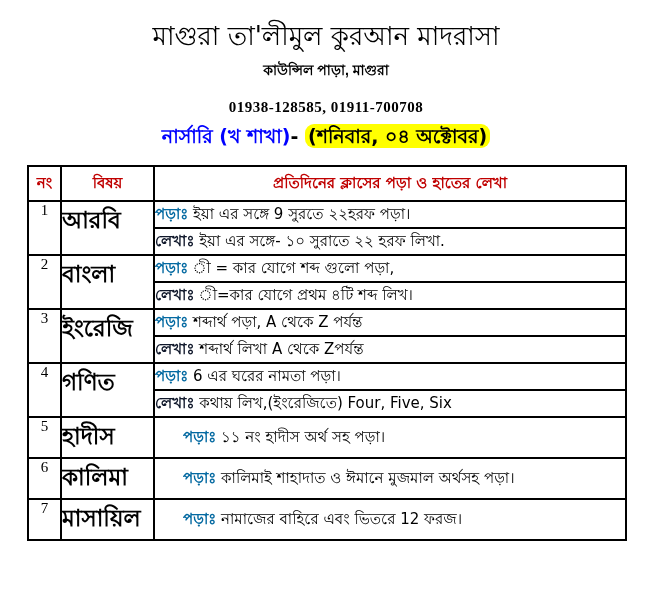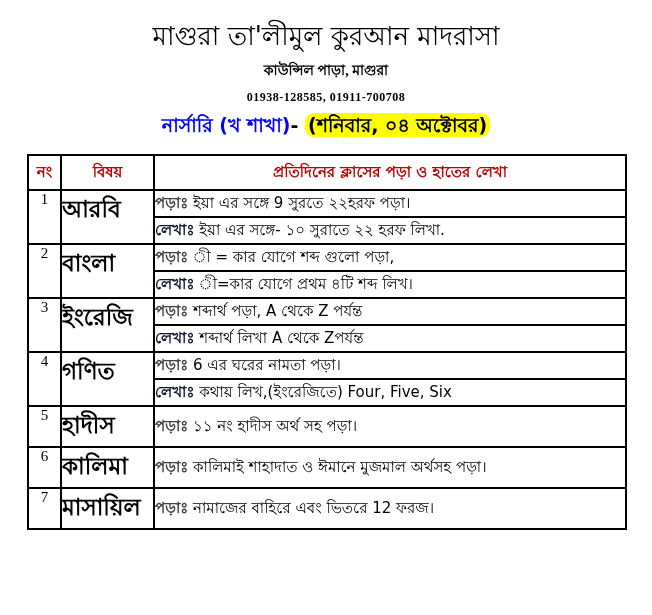--- a/index.html
+++ b/index.html
@@ -23,25 +23,25 @@
   .title {
     font-size: 26px;
     font-weight: normal;
     line-height: 32px;
     font-family: "DejaVu Sans", sans-serif;
   }
   .subtitle {
     margin-top: 7px;
     font-size: 14px;
     font-weight: bold;
-    font-family: Liberation Serif, serif;
+    font-family: Liberation Sans, sans-serif;
   }
   .phone {
-    margin-top: 7px;
-    font-size: 12px;
+    margin-top: 16px;
+    font-size: 15px;
     font-weight: bold;
     letter-spacing: 0.5px;
     font-family: "Liberation Serif", serif;
   }
   .classline {
     margin-top: 6px;
     font-size: 19px;
     font-weight: bold;
     font-family: "DejaVu Sans", sans-serif;
   }
@@ -90,22 +90,22 @@
     text-align: left;
     vertical-align: top;
     padding-top: 3px;
   }
   td.lesson-cell {
     font-size: 15px;
     vertical-align: middle;
     padding: 5px 6px 5px 7px;
     height: 23px;
   }
-  tr.single td.lesson-cell { height: 28px; }
-  .pora-label  { color: #404040; font-weight: bold; }
+  tr.single td.lesson-cell { height: 28px; padding-left: 28px; }
+  .pora-label  { color: #0369a1; font-weight: bold; }
   .lekha-label { color: #0f172a; font-weight: bold; }
   .lesson-text { color: #000000; }
 </style>
 </head>
 <body>
 
 <div class="page">
 
   <div class="header-block">
     <div class="title">মাগুরা তা'লীমুল কুরআন মাদরাসা</div>

